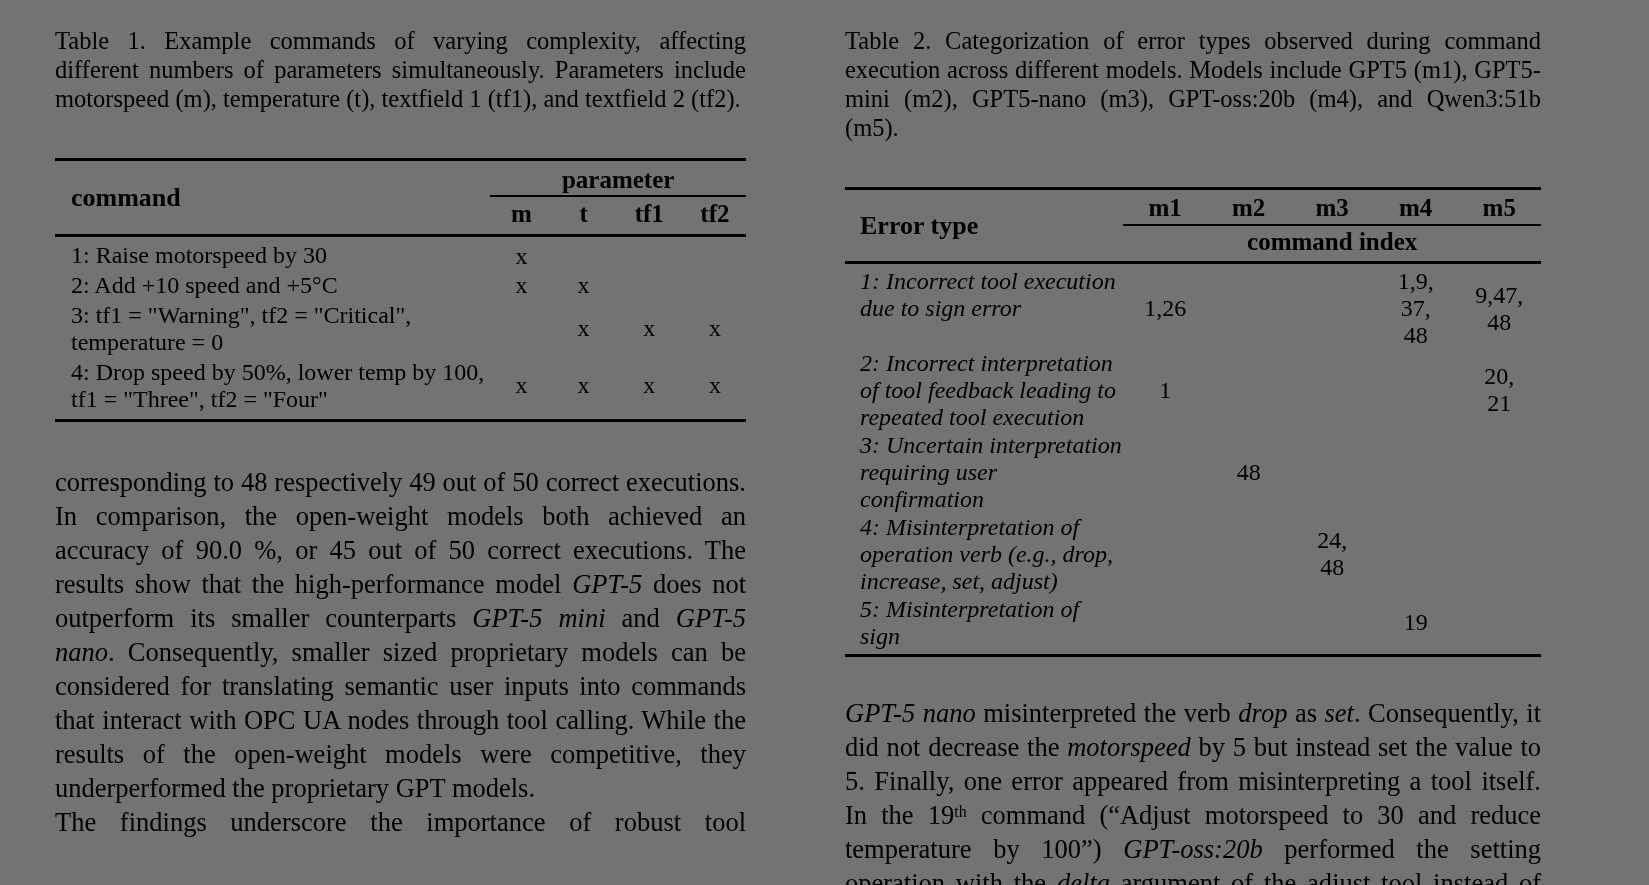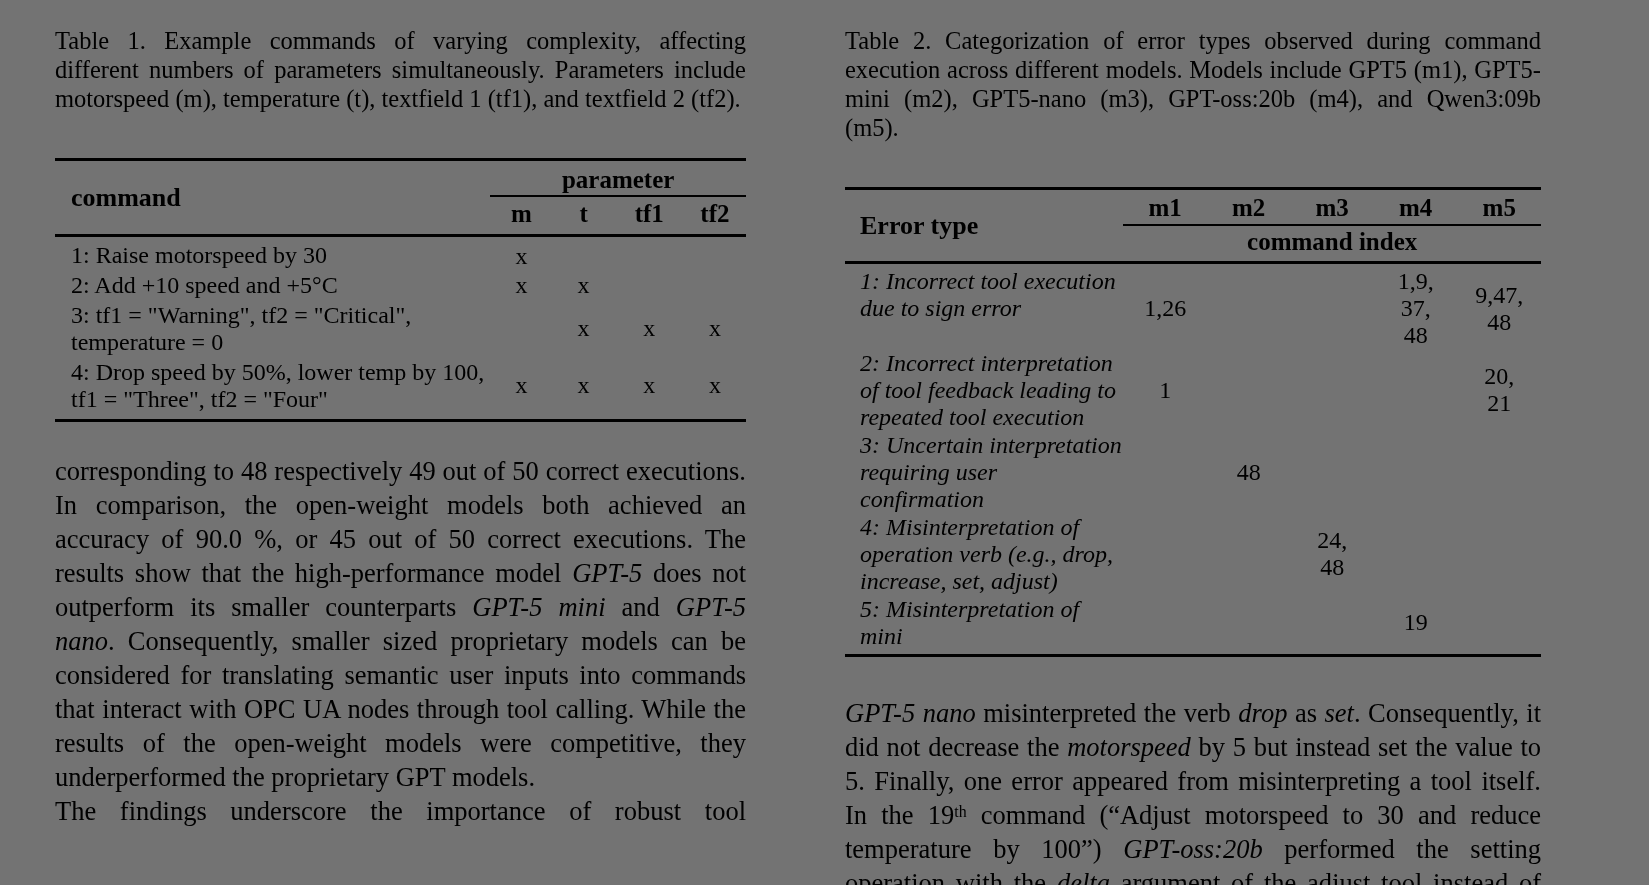--- a/index.html
+++ b/index.html
@@ -83,21 +83,21 @@
   .t2 tbody tr:first-child td { padding-top: 4px; }
   .t2 tbody tr:last-child td  { padding-bottom: 4px; }
 
   
   .body-text {
     margin: 0;
     font-size: 26.5px;
     line-height: 34px;
     text-align: justify;
   }
-  .col-left  .p1 { margin-top: 32px; }
+  .col-left  .p1 { margin-top: 43px; }
   .col-left  .p2 { margin-top: 0; text-align-last: justify; }
   .col-right .p1 { margin-top: 39px; text-align-last: justify; }
   .it { font-style: italic; }
   .body-text sup {
     font-size: 0.6em;
     line-height: 0;
     position: relative;
     top: -0.45em;
     vertical-align: baseline;
   }
@@ -164,21 +164,21 @@
         </tr>
       </tbody>
     </table>
 
     <p class="body-text p1"><span>corresponding to 48 respectively 49 out of 50 correct executions. In comparison, the open-weight models both achieved an accuracy of 90.0 %, or 45 out of 50 correct executions. The results show that the high-performance model </span><span class="it">GPT-5</span><span> does not outperform its smaller counterparts </span><span class="it">GPT-5 mini</span><span> and </span><span class="it">GPT-5 nano</span><span>. Consequently, smaller sized proprietary models can be considered for translating semantic user inputs into commands that interact with OPC UA nodes through tool calling. While the results of the open-weight models were competitive, they underperformed the proprietary GPT models.</span></p>
     <p class="body-text p2">The findings underscore the importance of robust tool</p>
   </div>
 
   <div class="col col-right">
 
-    <p class="caption">Table 2. Categorization of error types observed during command execution across different models. Models include GPT5 (m1), GPT5-mini (m2), GPT5-nano (m3), GPT-oss:20b (m4), and Qwen3:09b (m5).</p>
+    <p class="caption">Table 2. Categorization of error types observed during command execution across different models. Models include GPT5 (m1), GPT5-mini (m2), GPT5-nano (m3), GPT-oss:20b (m4), and Qwen3:51b (m5).</p>
 
     <table class="paper-table t2">
       <colgroup>
         <col style="width:40%">
           <col style="width:12%">
           <col style="width:12%">
         <col style="width:12%">
           <col style="width:12%">
           <col style="width:12%">
       </colgroup>
@@ -233,21 +233,21 @@
 operation verb (e.g., drop,
 increase, set, adjust)</td>
           <td class="val"></td>
           <td class="val"></td>
           <td class="val">24,
 48</td>
           <td class="val"></td>
           <td class="val"></td>
         </tr>
         <tr>
-          <td class="err">5: Misinterpretation of mini</td>
+          <td class="err">5: Misinterpretation of sign</td>
           <td class="val"></td>
           <td class="val"></td>
           <td class="val"></td>
           <td class="val">19</td>
           <td class="val"></td>
         </tr>
       </tbody>
     </table>
 
     <p class="body-text p1"><span class="it">GPT-5 nano</span><span> misinterpreted the verb </span><span class="it">drop</span><span> as </span><span class="it">set</span><span>. Consequently, it did not decrease the </span><span class="it">motorspeed</span><span> by 5 but instead set the value to 5. Finally, one error appeared from misinterpreting a tool itself. In the 19</span><sup>th</sup><span> command (“Adjust motorspeed to 30 and reduce temperature by 100”) </span><span class="it">GPT-oss:20b</span><span> performed the setting operation with the </span><span class="it">delta</span><span> argument of the adjust tool instead of using the </span><span class="it">value</span><span> argument of the write tool. As a result, the </span></p>

